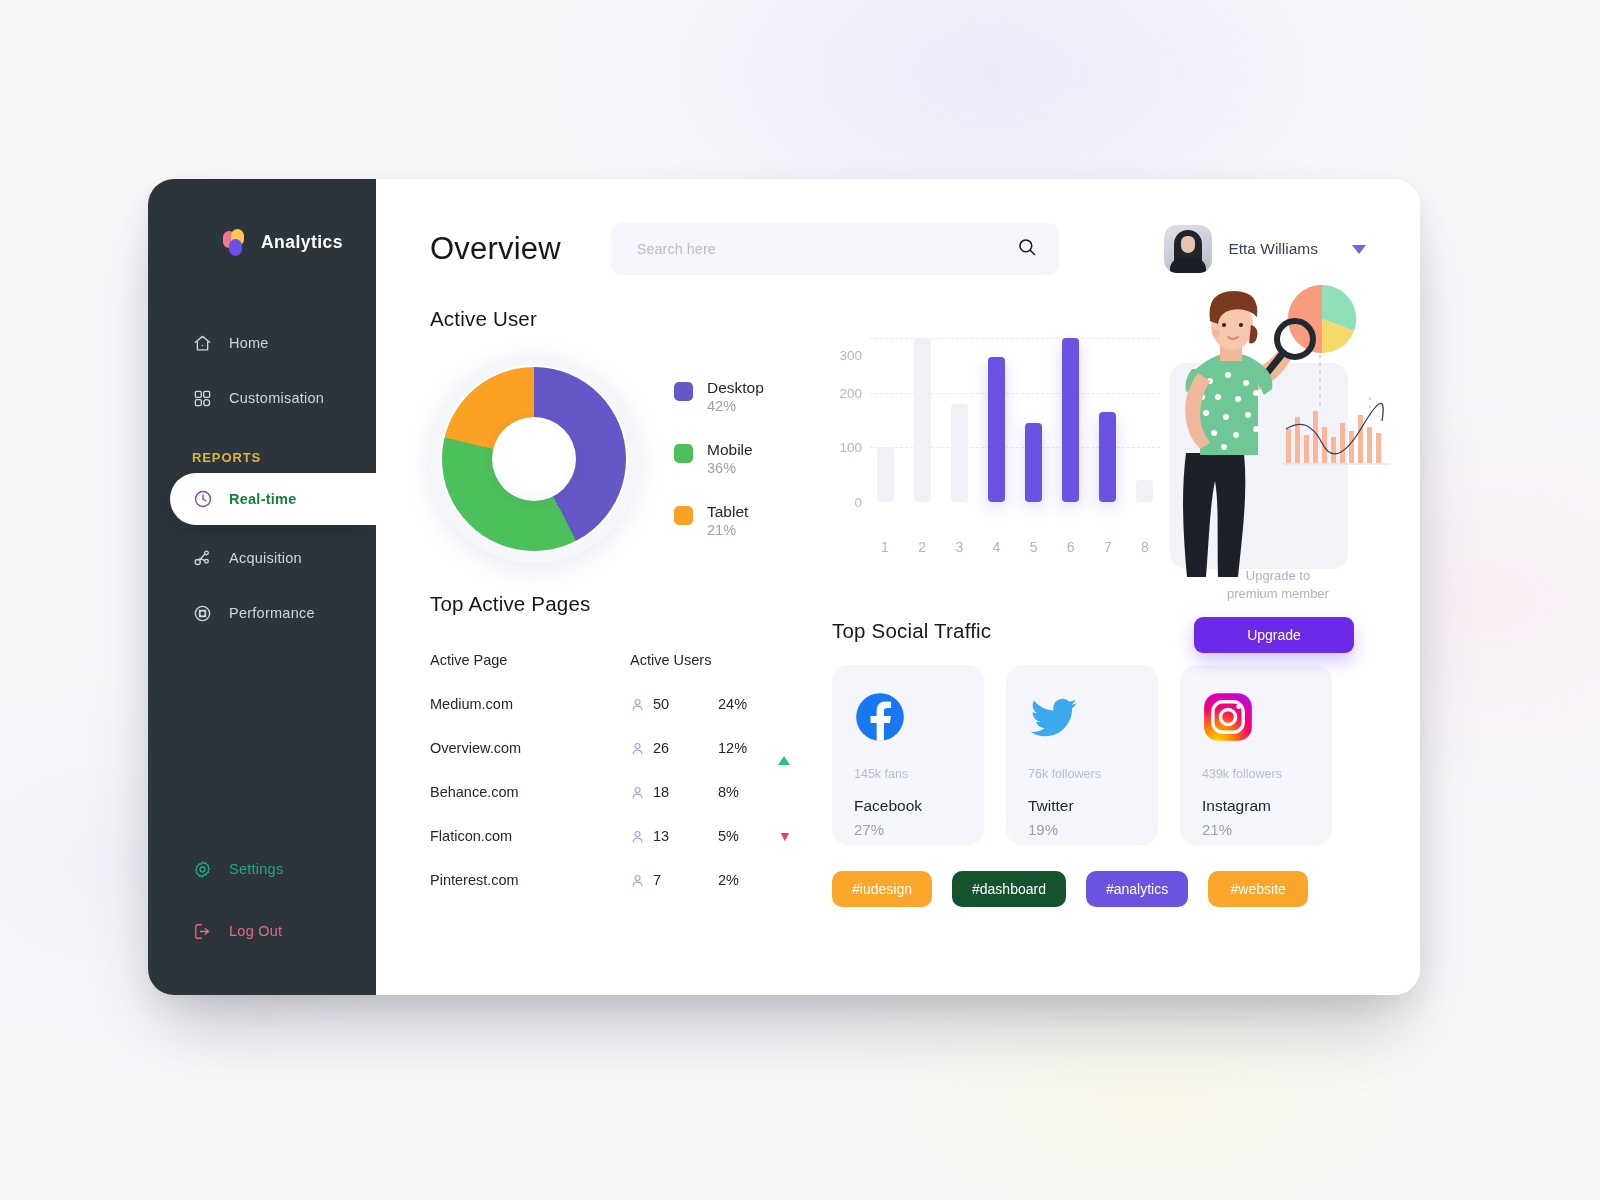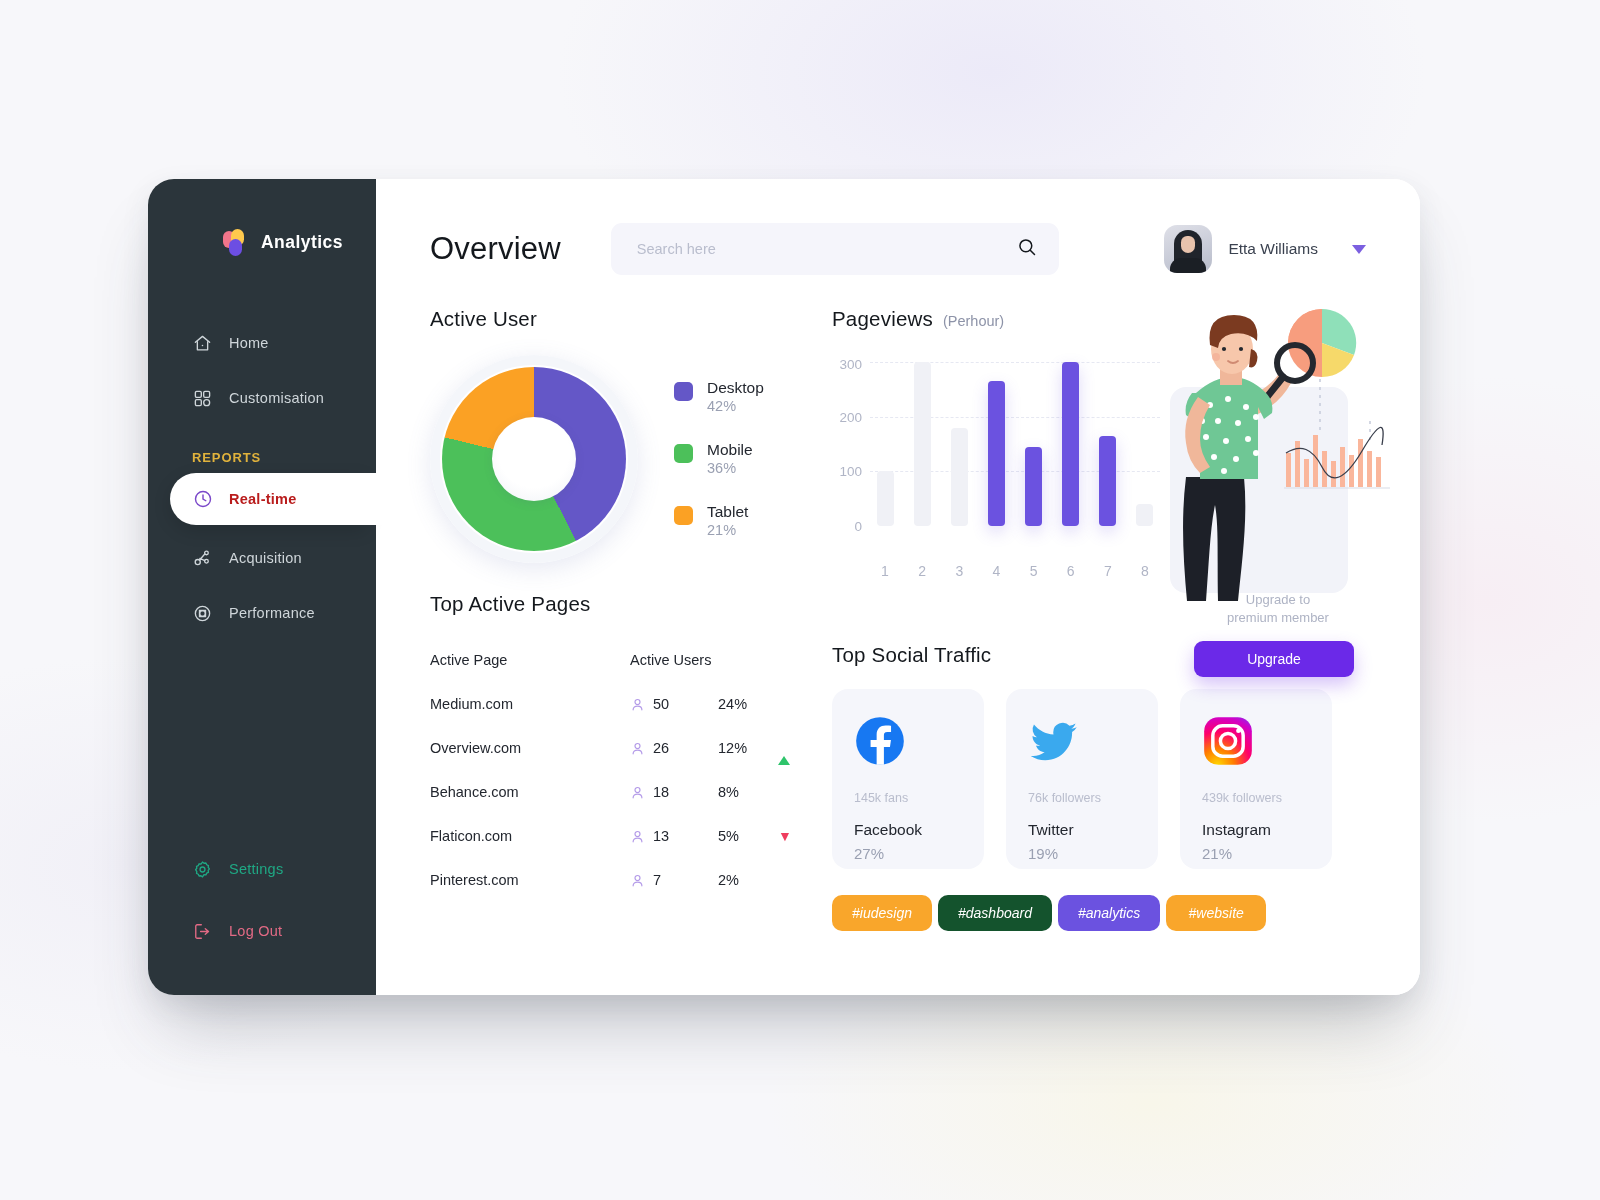--- a/index.html
+++ b/index.html
@@ -61,21 +61,21 @@
   .nav-ico svg { display: block; }
 
   .nav-section {
     padding-left: 44px; margin: 30px 0 8px;
     color: #e0b23c; font-size: 13px; font-weight: 700; letter-spacing: .9px;
   }
 
   
   .nav-item.active {
     background: #ffffff;
-    color: #b91c1c;
+    color: #15803d;
     font-weight: 600;
     width: 196px;
     margin-left: 22px;
     padding-left: 22px;
     border-radius: 26px 0 0 26px;
     height: 52px;
     box-shadow: 0 6px 18px rgba(0,0,0,0.14);
   }
   .nav-item.active::after {
     content: ""; position: absolute; right: -18px; top: 0;
@@ -213,21 +213,21 @@
   .social-card {
     width: 152px; height: 180px; background: #f5f6fb; border-radius: 16px;
     padding: 26px 22px 0 22px; cursor: pointer;
   }
   .social-icon { width: 52px; height: 52px; }
   .social-followers { margin-top: 20px; font-size: 12.5px; color: #b9bdcd; }
   .social-name { margin-top: 16px; font-size: 15.5px; color: #23272f; }
   .social-pct { margin-top: 6px; font-size: 15px; color: #9aa0b2; }
 
   
-  #tags { display: flex; gap: 6px; margin-top: 26px; font-style: italic; }
+  #tags { display: flex; gap: 20px; margin-top: 26px; }
   .tag {
     height: 36px; min-width: 100px; padding: 0 20px;
     display: flex; align-items: center; justify-content: center;
     border-radius: 10px; color: #ffffff; font-size: 14px; cursor: pointer;
   }
 </style>
 </head>
 <body>
 
 <div id="app-window">
@@ -464,33 +464,29 @@
                   <span class="c-trend"></span>
                 </div>
               </div>
           </div>
         </div>
 
       </section>
 
       <section id="col-right">
 
-        <div id="pageviews-head">
-          <h2 class="section-title">Pageviews</h2>
-          <span class="section-sub">(Perhour)</span>
-        </div>
 
         <div id="pv-row">
           <div id="pv-left">
             <div id="chart-area">
               <div id="y-axis">
                   <span class="y-tick" style="top: 175px;">0</span>
                   <span class="y-tick" style="top: 120.312px;">100</span>
                   <span class="y-tick" style="top: 65.625px;">200</span>
-                  <span class="y-tick" style="top: 13px;">300</span>
+                  <span class="y-tick" style="top: 28px;">300</span>
                 </div>
               <div id="plot">
                 <div id="gridlines">
                     <div class="gridline" style="top: 120.312px;"></div>
                     <div class="gridline" style="top: 65.625px;"></div>
                     <div class="gridline" style="top: 10.9375px;"></div>
                   </div>
                 <div id="bars">
                     <div class="bar-col">
                       <div class="bar off" style="height: 54.6875px;"></div>

